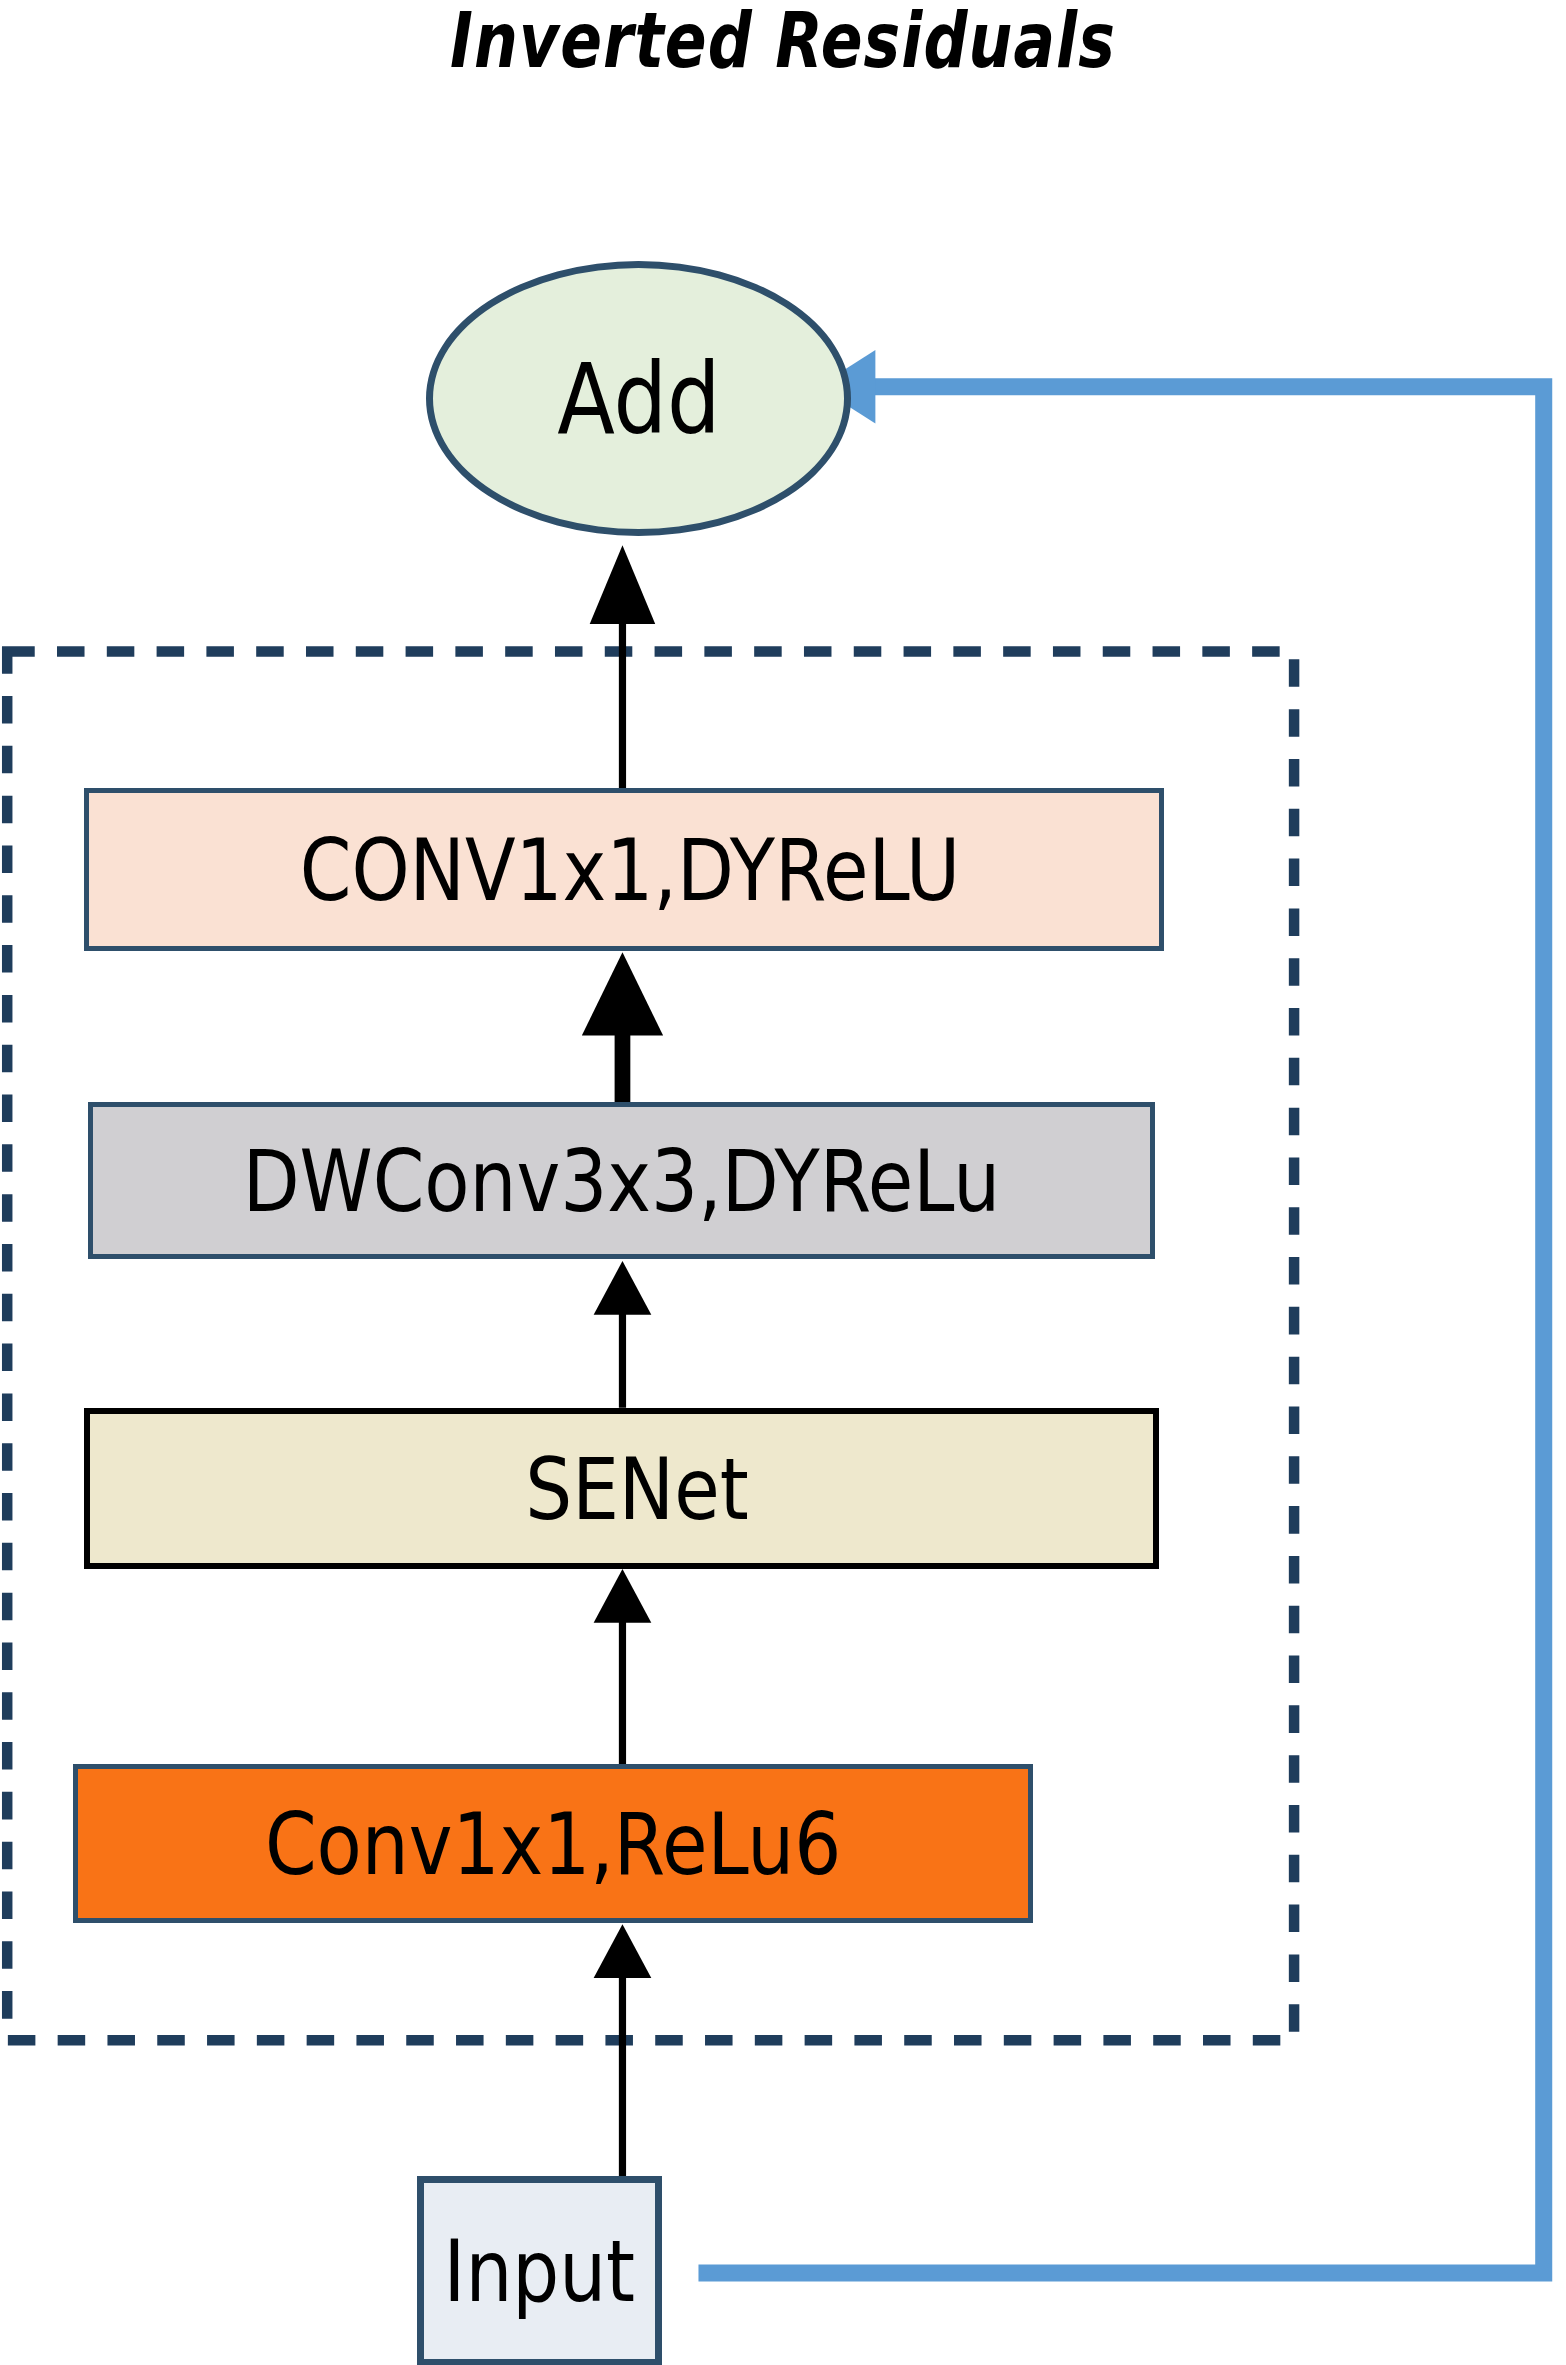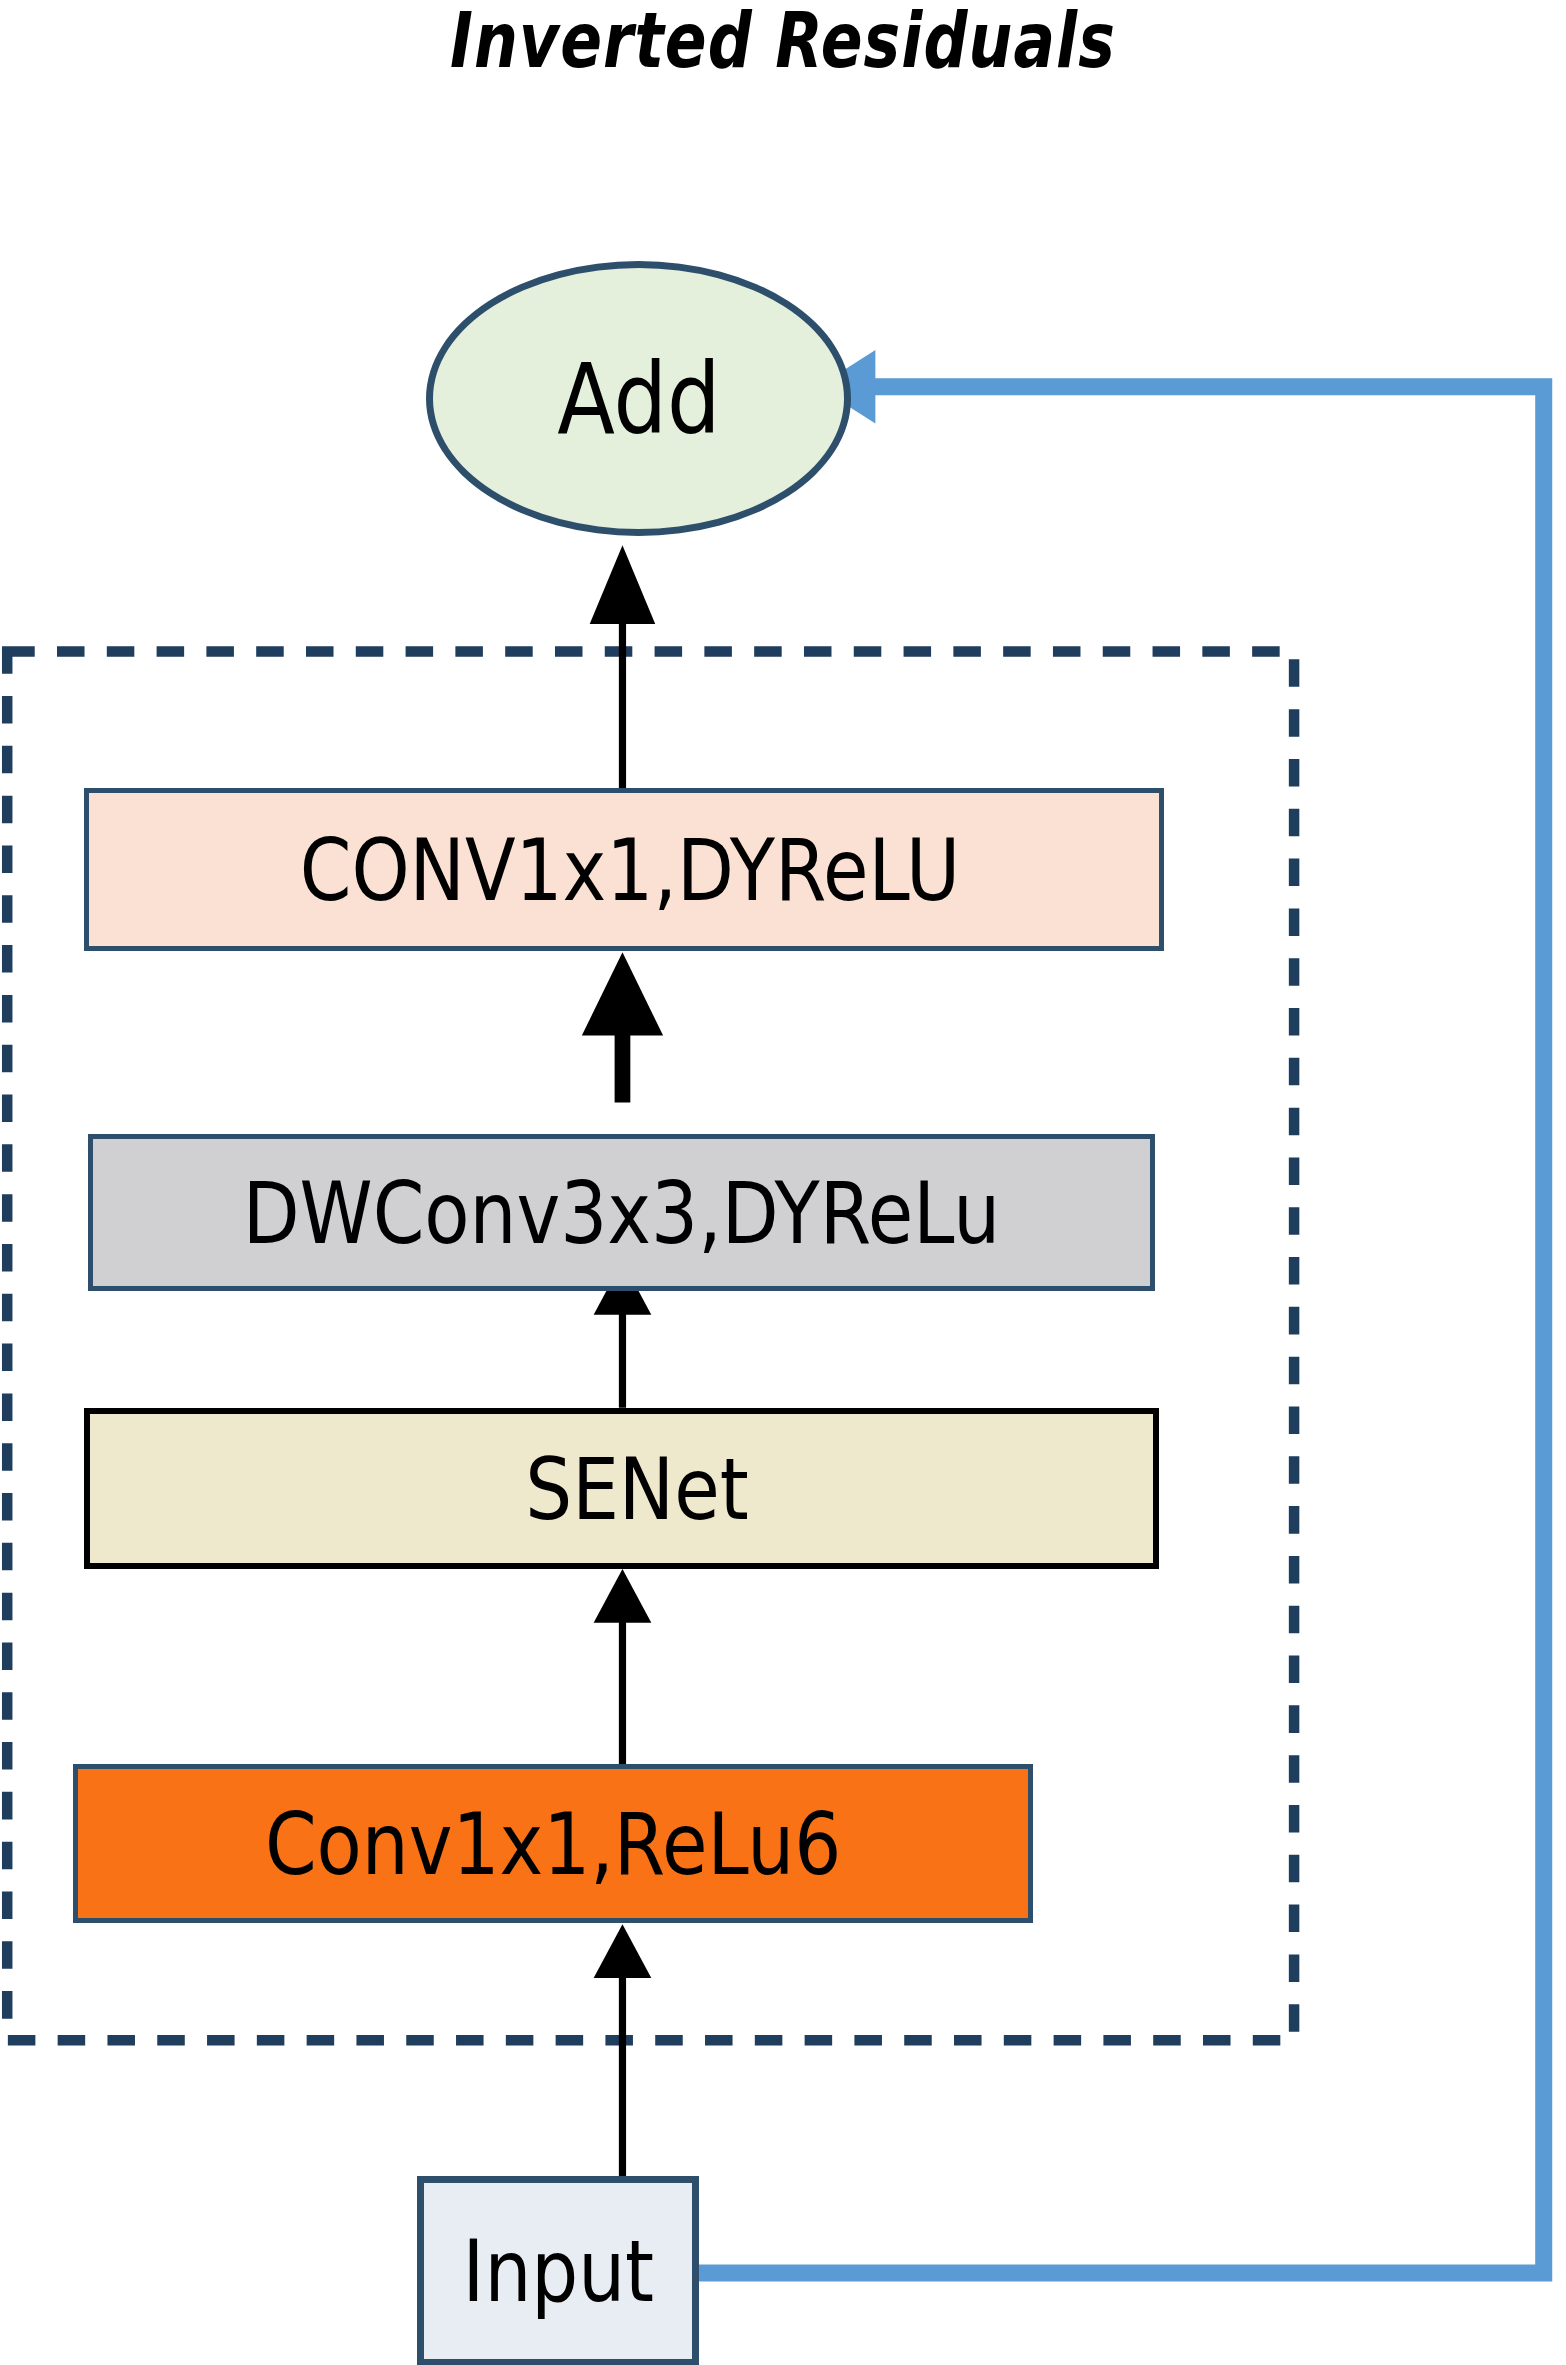--- a/index.html
+++ b/index.html
@@ -82,21 +82,20 @@
   }
   #node-dwconv {
     left: 88px;
     top: 1102px;
     width: 1067px;
     height: 157px;
     border-width: 5.9px;
     border-color: #2e4f6b;
     background: #d0cfd2;
     font-size: 86px;
-    margin-top: 32px;
   }
   #node-senet {
     left: 84px;
     top: 1408px;
     width: 1075px;
     height: 161px;
     border-width: 6.6px;
     border-color: #000000;
     background: #eee8cd;
     font-size: 86px;
@@ -108,21 +107,21 @@
     width: 960px;
     height: 159px;
     border-width: 5.9px;
     border-color: #2e4f6b;
     background: #f97316;
     font-size: 86px;
   }
   #node-input {
     left: 417px;
     top: 2176px;
-    width: 282px;
+    width: 245px;
     height: 190px;
     border-width: 7.2px;
     border-color: #2e4f6b;
     background: #e8edf3;
     font-size: 86px;
   }
 </style>
 </head>
 <body>
 

